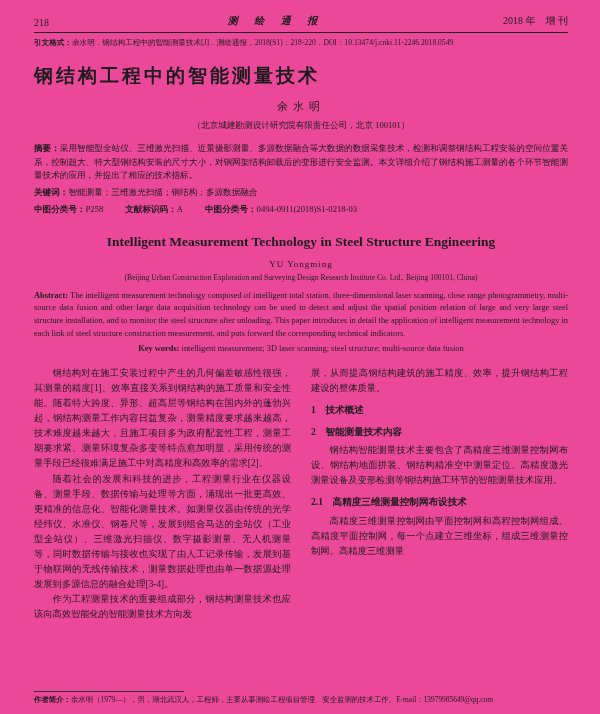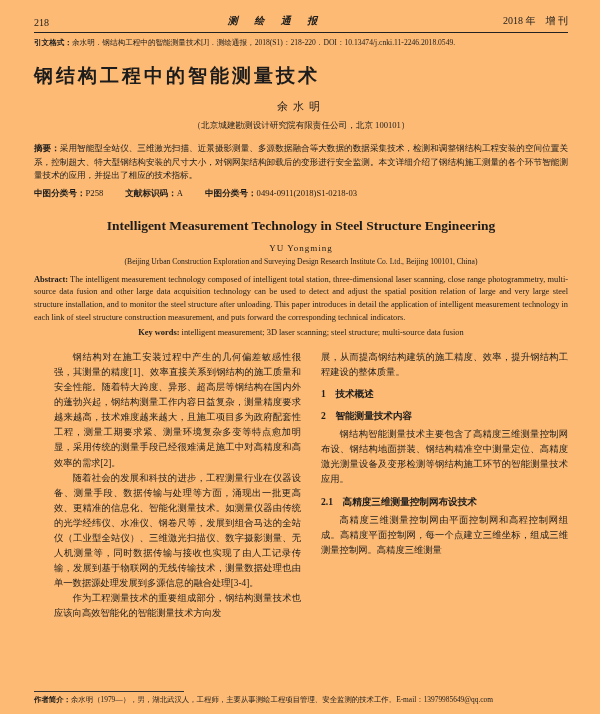--- a/index.html
+++ b/index.html
@@ -1,19 +1,19 @@
 <!DOCTYPE html>
 <html><head>
 <meta charset="utf-8">
 <style>
   * { margin: 0; padding: 0; box-sizing: border-box; }
   html, body { background: #e9e8e4; }
   .page {
     width: 600px; height: 714px;
-    background: #fdba74; color: #1c1c1c;
+    background: #ec4899; color: #1c1c1c;
     font-family: "Liberation Serif", "DejaVu Serif", serif;
     padding: 14px 32px 8px 34px;
     position: relative; overflow: hidden;
   }
   .header {
     display: flex; justify-content: space-between; align-items: flex-end;
     font-size: 10px; padding-bottom: 4px;
     border-bottom: 1.3px solid #222;
   }
   .journal { font-style: italic; font-weight: bold; letter-spacing: 7px; }
@@ -23,21 +23,21 @@
   .author-zh { text-align: center; font-size: 11px; letter-spacing: 5px; margin-top: 10px; }
   .affil-zh { text-align: center; font-size: 8.6px; margin-top: 6px; }
   .abstract { font-size: 8.6px; line-height: 1.58; text-align: justify; margin-top: 10px; }
   .kw { font-size: 8.6px; margin-top: 4px; }
   .meta { font-size: 8.6px; margin-top: 5px; display: flex; gap: 22px; }
   .title-en { text-align: center; font-size: 13.5px; font-weight: bold; margin-top: 18px; }
   .author-en { text-align: center; font-size: 9px; letter-spacing: 1px; margin-top: 9px; }
   .affil-en { text-align: center; font-size: 7.6px; margin-top: 4px; color: #222; }
   .abstract-en { font-size: 8.4px; line-height: 1.5; text-align: justify; margin-top: 8px; }
   .kw-en { font-size: 8.4px; margin-top: 4px; text-align: center; }
-  .columns { display: flex; gap: 20px; margin-top: 13px; margin-left: 20px; }
+  .columns { display: flex; gap: 20px; margin-top: 13px; }
   .col { flex: 1; font-size: 9.3px; line-height: 1.62; text-align: justify; }
   .col p { text-indent: 2em; }
   .col p.noindent { text-indent: 0; }
   .col h3 { font-size: 9.6px; font-weight: bold; margin: 6px 0 4px; }
   .footnote { position: absolute; left: 34px; right: 32px; bottom: 9px; font-size: 7.4px; line-height: 1.4; }
   .footnote-rule { width: 150px; border-top: 1px solid #333; margin-bottom: 3px; }
 </style>
 </head>
 <body>
 
@@ -54,20 +54,23 @@
   </div>
 
   <h1 class="title-zh">钢结构工程中的智能测量技术</h1>
   <div class="author-zh">余水明</div>
   <div class="affil-zh">（北京城建勘测设计研究院有限责任公司，北京 100101）</div>
 
   <div class="abstract">
     <span class="b">摘要：</span><span>采用智能型全站仪、三维激光扫描、近景摄影测量、多源数据融合等大数据的数据采集技术，检测和调整钢结构工程安装的空间位置关系，控制超大、特大型钢结构安装的尺寸大小，对钢网架结构卸载后的变形进行安全监测。本文详细介绍了钢结构施工测量的各个环节智能测量技术的应用，并提出了相应的技术指标。</span>
   </div>
 
+  <div class="kw">
+    <span class="b">关键词：</span><span>智能测量；三维激光扫描；钢结构；多源数据融合</span>
+  </div>
 
   <div class="meta">
     <span><span class="b">中图分类号：</span><span>P258</span></span>
     <span><span class="b">文献标识码：</span><span>A</span></span>
     <span><span class="b">中图分类号：</span><span>0494-0911(2018)S1-0218-03</span></span>
   </div>
 
   <h2 class="title-en">Intelligent Measurement Technology in Steel Structure Engineering</h2>
   <div class="author-en">YU Yongming</div>
   <div class="affil-en">(Beijing Urban Construction Exploration and Surveying Design Research Institute Co. Ltd., Beijing 100101, China)</div>

